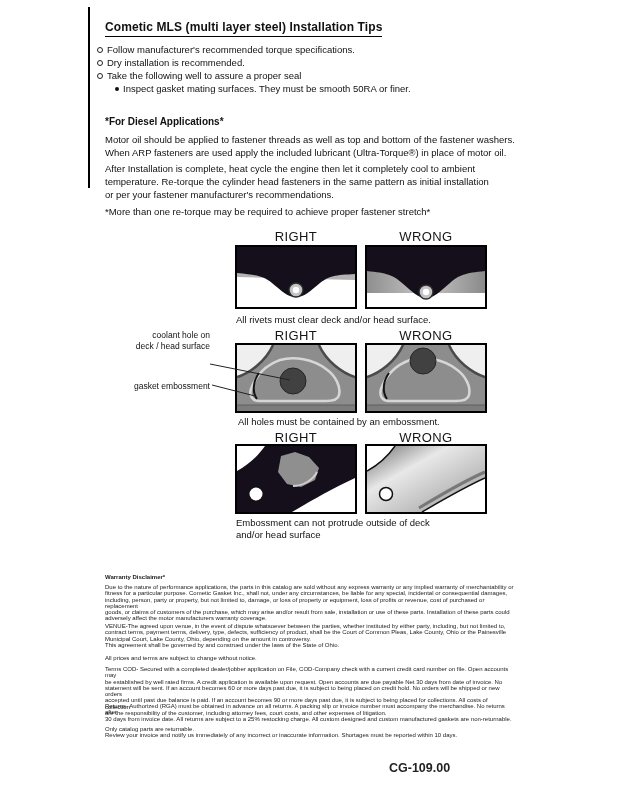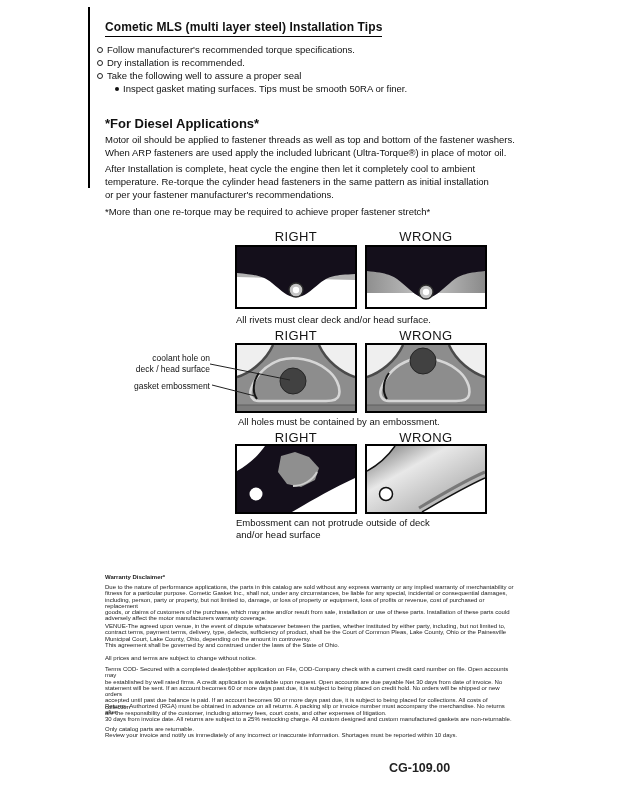--- a/index.html
+++ b/index.html
@@ -6,21 +6,21 @@
   .page{position:relative;width:618px;height:800px;background:#ffffff;overflow:hidden;
         font-family:"Liberation Sans",sans-serif;color:#111;}
   .scanline{position:absolute;left:88px;top:7px;width:2px;height:181px;background:#000;}
   .title{position:absolute;left:105px;top:20px;margin:0;font-size:12px;font-weight:bold;
          letter-spacing:.1px;border-bottom:1.5px solid #000;padding-bottom:2px;}
   .tips{position:absolute;left:97px;top:43px;font-size:9.5px;}
   .li{display:flex;align-items:center;height:13px;white-space:nowrap;}
   .li.sub{margin-left:18px;}
   .m-open{flex:none;width:4px;height:4px;border:1px solid #222;border-radius:50%;margin-right:4px;}
   .m-dot{flex:none;width:4px;height:4px;background:#111;border-radius:50%;margin-right:4px;}
-  .diesel-h{position:absolute;left:105px;top:116px;margin:0;font-size:13px;font-weight:bold;}
+  .diesel-h{position:absolute;left:105px;top:116px;margin:0;font-size:10px;font-weight:bold;}
   .body{position:absolute;left:105px;margin:0;font-size:9.5px;line-height:13px;
         white-space:pre-line;width:420px;}
   .dlabel{position:absolute;width:122px;text-align:center;font-size:13px;letter-spacing:.4px;color:#151515;}
   .panel{position:absolute;width:122px;border:2px solid #000;background:#fff;box-sizing:border-box;}
   .panel svg{display:block;width:100%;height:100%;}
   .caption{position:absolute;font-size:9.5px;line-height:11.5px;white-space:pre-line;color:#111;}
   .ptr-label{position:absolute;left:95px;width:115px;text-align:right;font-size:8.5px;
              line-height:11px;white-space:pre-line;color:#111;}
   .leader{position:absolute;left:205px;top:350px;pointer-events:none;}
   .fp{position:absolute;left:105px;width:409px;margin:0;font-size:6px;line-height:6.3px;
@@ -45,21 +45,21 @@
     <div class="li">
       <span class="m-open"></span>
       <span>Dry installation is recommended.</span>
     </div>
     <div class="li">
       <span class="m-open"></span>
       <span>Take the following well to assure a proper seal</span>
     </div>
     <div class="li sub">
       <span class="m-dot"></span>
-      <span>Inspect gasket mating surfaces.  Tips must be smooth 50RA or finer.</span>
+      <span>Inspect gasket mating surfaces.  They must be smooth 50RA or finer.</span>
     </div>
   </div>
 
   <h2 class="diesel-h">*For Diesel Applications*</h2>
   <p class="body" style="top:162px;">After Installation is complete, heat cycle the engine then let it completely cool to ambient
 temperature. Re-torque the cylinder head fasteners in the same pattern as initial installation
 or per your fastener manufacturer's recommendations.</p>
   <p class="body" style="top:133px;">Motor oil should be applied to fastener threads as well as top and bottom of the fastener washers.
 When ARP fasteners are used apply the included lubricant (Ultra-Torque®) in place of motor oil.</p>
   <p class="body" style="top:205px;">*More than one re-torque may be required to achieve proper fastener stretch*</p>
@@ -88,21 +88,21 @@
       <rect x="0" y="20" width="118" height="26" fill="url(#gw1)"></rect>
       <path d="M0,0 H118 V24 C98,26 92,28 83,36 C73,44 68,51 59,51 C50,51 45,44 35,36 C26,28 20,26 0,24 Z" fill="#140f1b"></path>
       <circle cx="59" cy="45" r="7" fill="#c4c4c4" stroke="#2b2b2b" stroke-width="1.4"></circle>
       <circle cx="59" cy="45" r="3.2" fill="#ffffff"></circle>
     </svg>
   </div>
   <div class="caption" style="left:236px;top:314px;">All rivets must clear deck and/or head surface.</div>
 
   <div class="dlabel" style="left:235px;top:328px;">RIGHT</div>
   <div class="dlabel" style="left:365px;top:328px;">WRONG</div>
-  <div class="ptr-label" style="top:353px;text-align:right;">coolant hole on
+  <div class="ptr-label" style="top:330px;text-align:right;">coolant hole on
 deck / head surface</div>
   <div class="ptr-label" style="top:381px;">gasket embossment</div>
   <div class="panel" style="left:235px;top:343px;height:70px;">
     <svg viewBox="0 0 118 66">
       <rect width="118" height="66" fill="#8d8d8d"></rect>
       <path d="M0,0 H36 C29,16 13,28 0,32 Z" fill="#efefef"></path>
       <path d="M36,0 C29,16 13,28 0,32" stroke="#4a4a4a" stroke-width="2.5" fill="none"></path>
       <path d="M118,0 H82 C89,16 105,28 118,32 Z" fill="#efefef"></path>
       <path d="M82,0 C89,16 105,28 118,32" stroke="#4a4a4a" stroke-width="2.5" fill="none"></path>
       <path d="M22,56 C15,56 12,50 14,44 C19,30 29,20 43,15 C57,11 76,14 89,24 C99,31 104,42 102,50 C101,55 96,56 89,56 Z" fill="none" stroke="#d6d6d6" stroke-width="2.6"></path>

